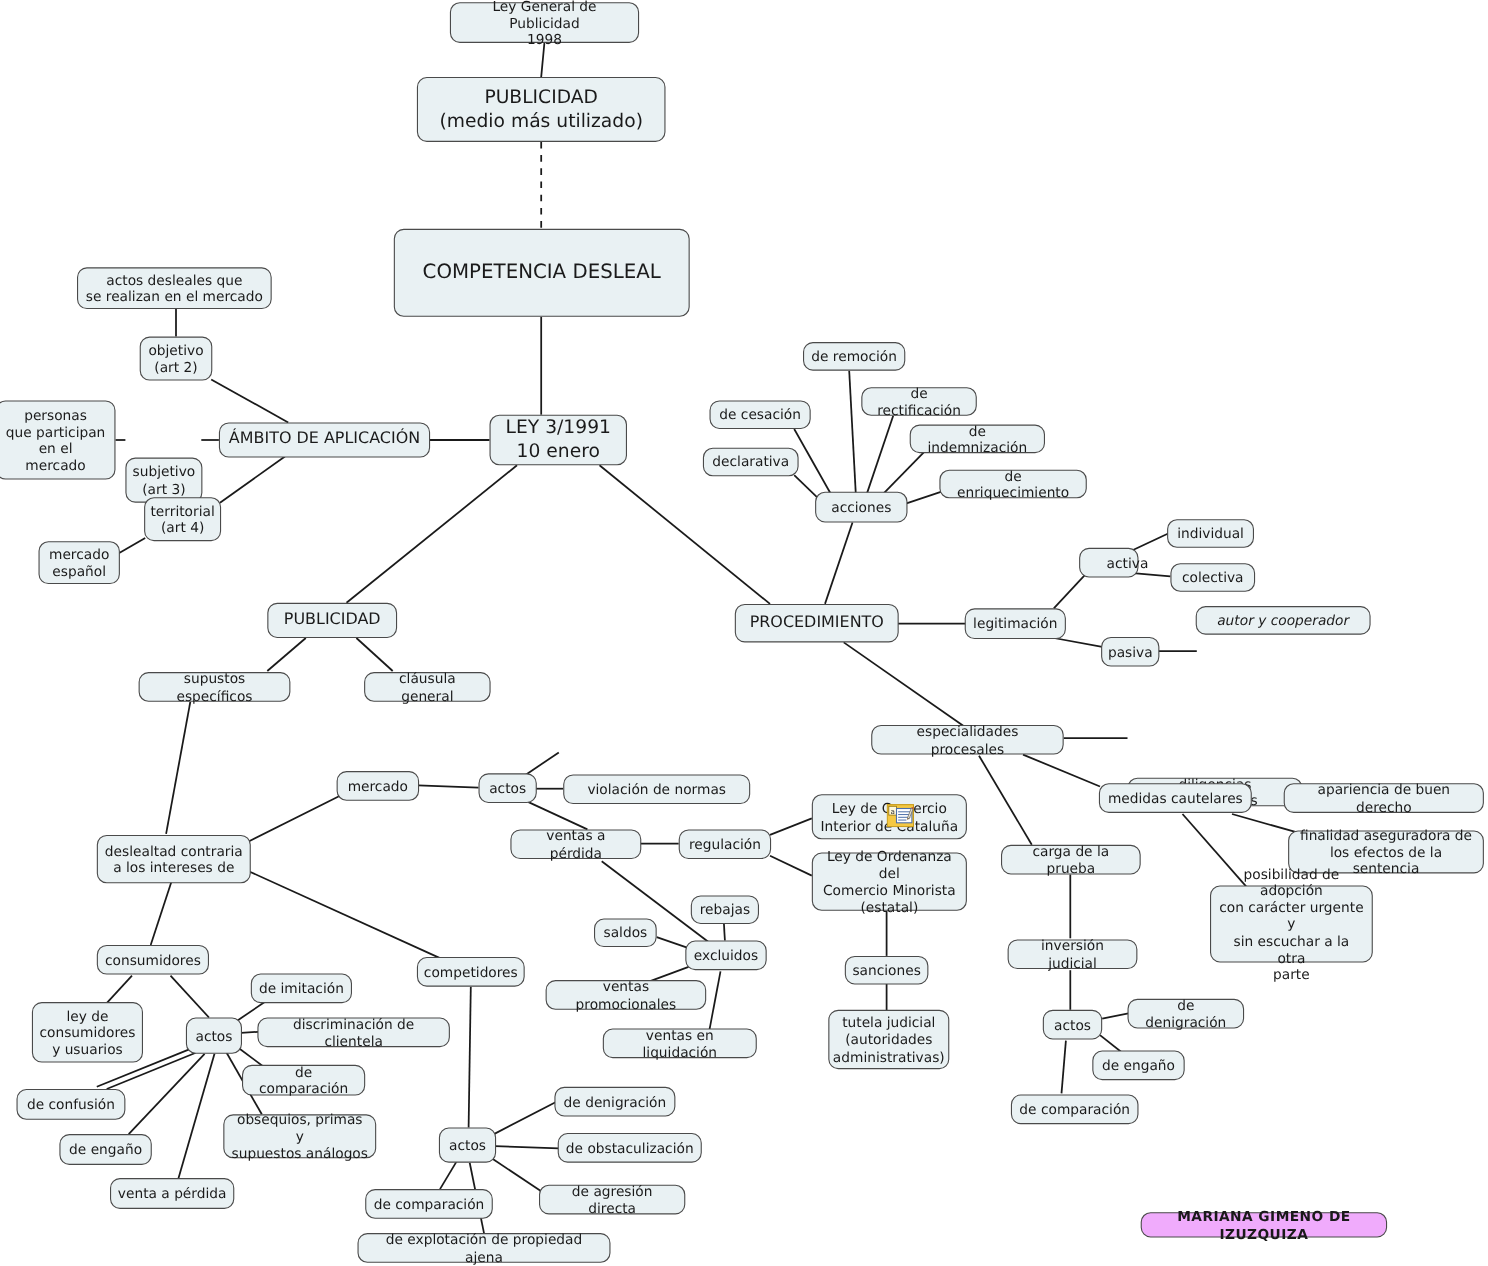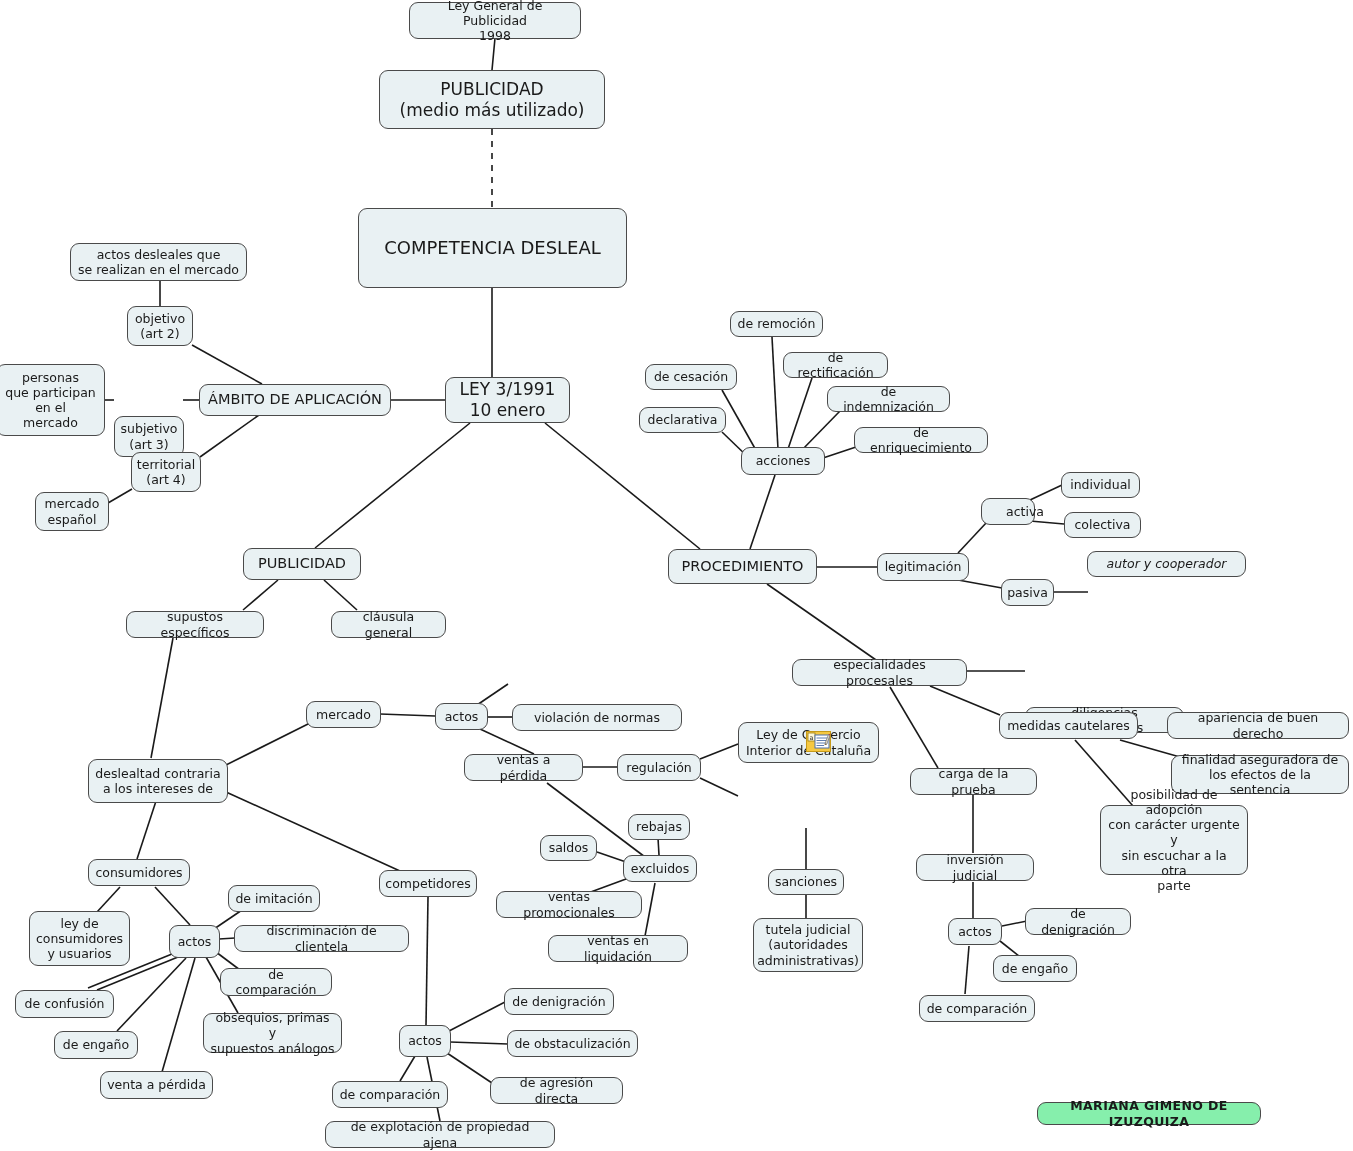--- a/index.html
+++ b/index.html
@@ -38,21 +38,21 @@
     line-height: 1.22;
     padding: 2px 6px;
     white-space: pre-line;
     z-index: 3;
   }
   .n-sm   { font-size: 12.5px; }
   .n-md   { font-size: 14.5px; }
   .n-lg   { font-size: 17px; }
   .n-xl   { font-size: 18px; }
   .n-sig {
-    background: #86efac;
+    background: #f0abfc;
     font-size: 12.5px;
     letter-spacing: 0.4px;
     font-weight: 600;
     text-align: center;
   }
   .annot-icon {
     position: absolute;
     width: 25px;
     height: 21px;
     z-index: 9;
@@ -306,20 +306,23 @@
         <line x1="10.5" y1="14.5" x2="18" y2="14.5"></line>
       </g>
       <g>
         <polygon points="19,12.5 22.5,3.5 24,4.5 20.5,13.5" fill="#e8e2d0" stroke="#6b6b6b" stroke-width="0.7"></polygon>
         <polygon points="22.5,3.5 24,4.5 24.5,2.5" fill="#c0392b"></polygon>
         <polygon points="19,12.5 20.5,13.5 18.5,14.2" fill="#7a5c2e"></polygon>
       </g>
     </svg>
   </div>
 
+  <div class="node n-sm" style="left:738px; top:775px; width:141px; height:53px;">Ley de Ordenanza del
+Comercio Minorista
+(estatal)</div>
 
   <div class="node n-sm" style="left:628px; top:814px; width:62px; height:26px;">rebajas</div>
 
   <div class="node n-sm" style="left:540px; top:835px; width:57px; height:26px;">saldos</div>
 
   <div class="node n-sm" style="left:623px; top:855px; width:74px; height:27px;">excluidos</div>
 
   <div class="node n-sm" style="left:496px; top:891px; width:146px; height:27px;">ventas promocionales</div>
 
   <div class="node n-sm" style="left:548px; top:935px; width:140px; height:27px;">ventas en liquidación</div>

